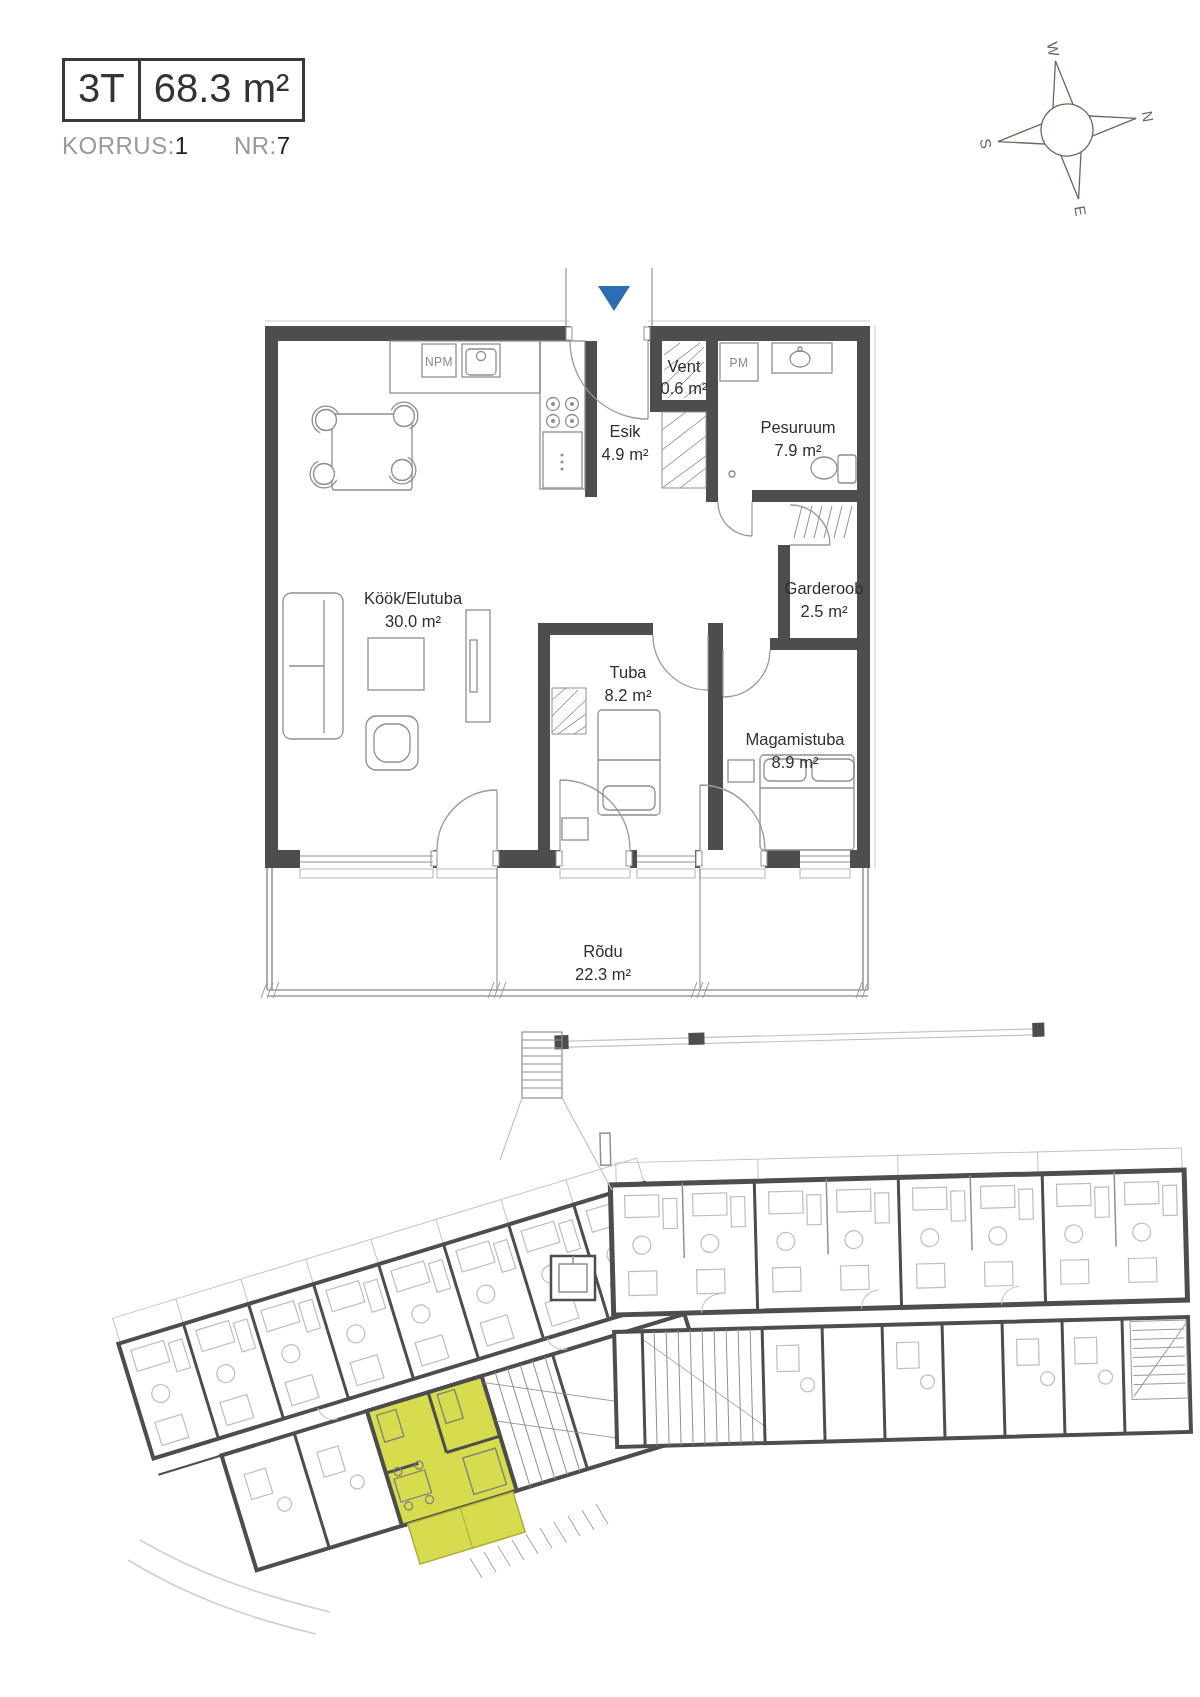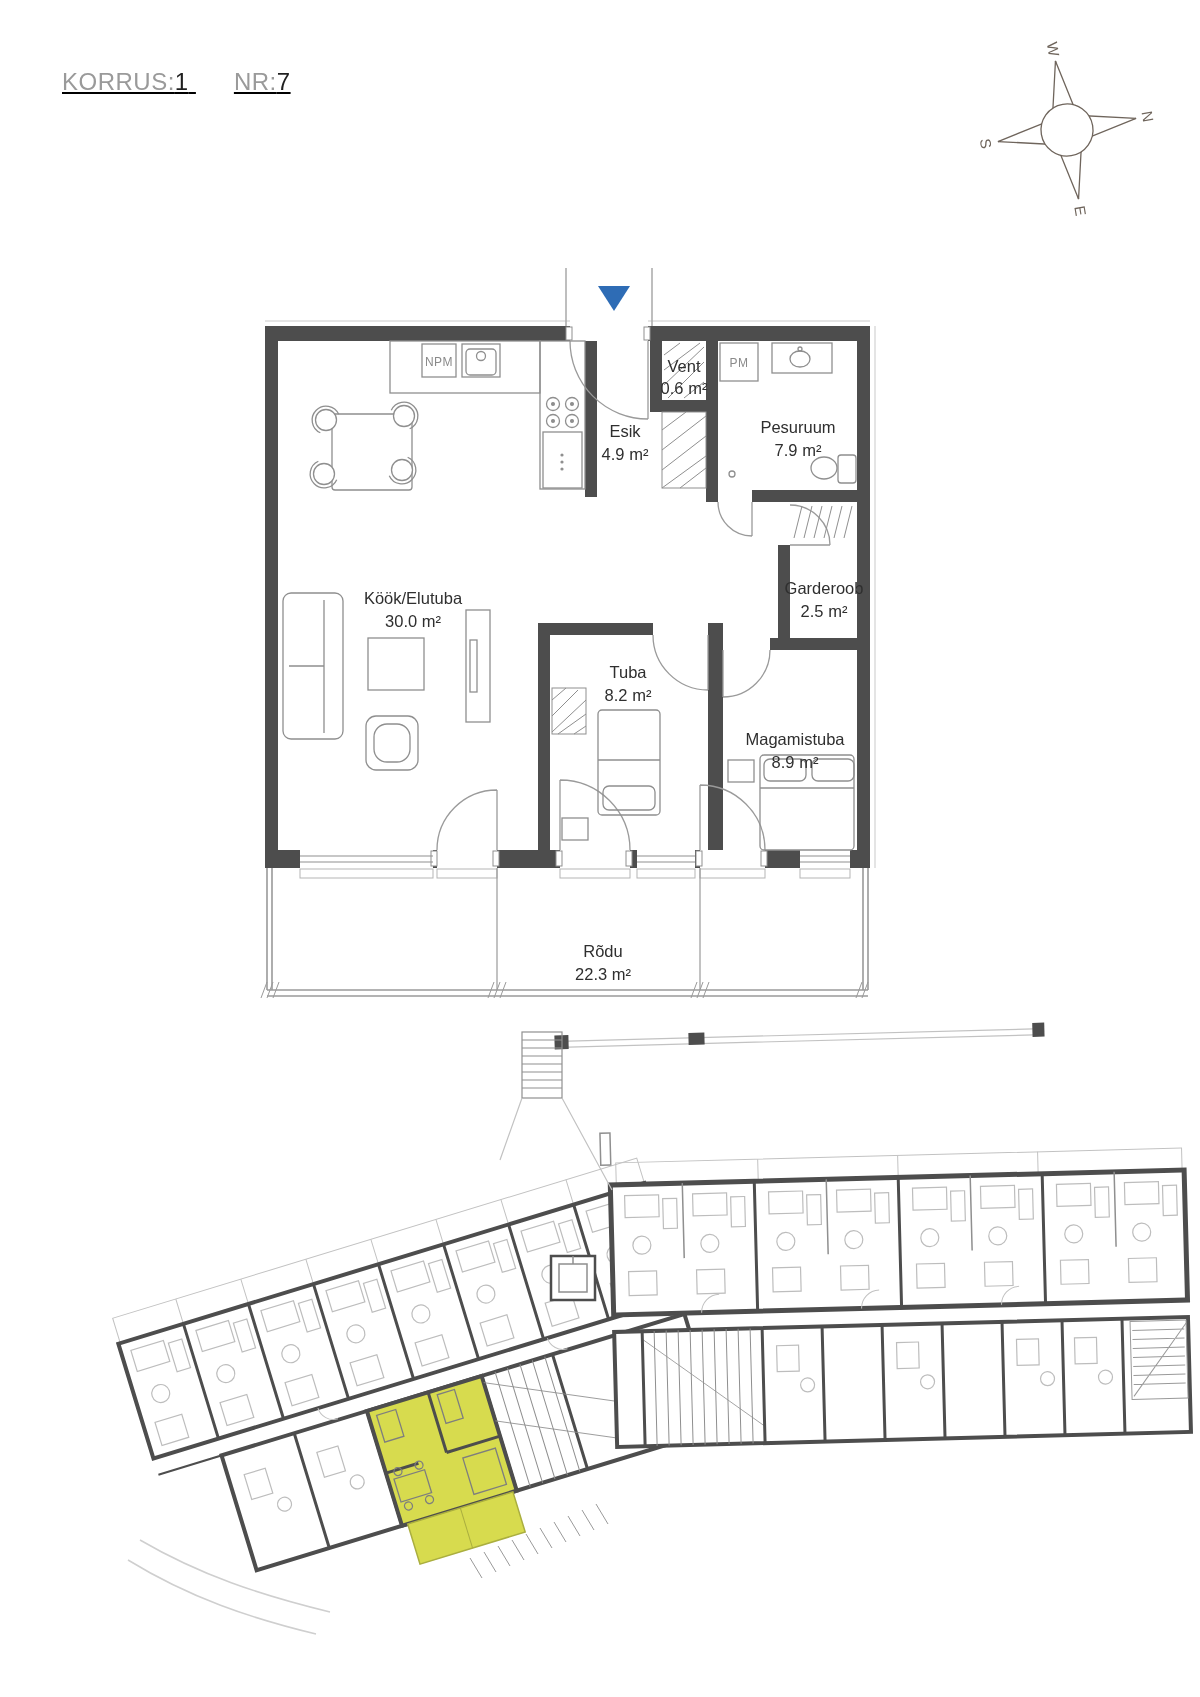--- a/index.html
+++ b/index.html
@@ -3,35 +3,39 @@
 <meta charset="utf-8">
 <style>
   html,body{margin:0;padding:0;background:#ffffff;}
   .page{position:relative;width:1200px;height:1697px;background:#fff;overflow:hidden;
         font-family:"Liberation Sans",sans-serif;}
   .art{position:absolute;left:0;top:0;}
   .hdr{position:absolute;left:62px;top:58px;}
   .tbox{display:inline-flex;border:3px solid #3a3a3a;background:#fff;}
   .tcell{font-size:40px;color:#333;padding:5px 13px 9px 13px;line-height:1.1;}
   .tcell.type{border-right:3px solid #3a3a3a;}
-  .sub{margin-top:10px;font-size:24px;letter-spacing:0.5px;text-decoration:underline;}
+  .sub{margin-top:10px;font-size:24px;letter-spacing:0.5px;}
   .sub .g{color:#9a9a9a;}
   .sub .b{color:#1f1f1f;}
   .sub .nr{margin-left:38px;}
   text{font-family:"Liberation Sans",sans-serif;}
   .rn,.ra{font-size:16.5px;fill:#2f2f2f;text-anchor:middle;}
   .appl{font-size:12px;fill:#8a8a8a;text-anchor:middle;letter-spacing:0.5px;}
   .cmp{font-size:15px;fill:#6f655c;text-anchor:middle;}
 </style>
 </head>
 <body>
 
 <div class="page">
 
 <div class="hdr">
+  <div class="tbox">
+    <div class="tcell type">3T</div>
+    <div class="tcell">68.3 m²</div>
+  </div>
   <div class="sub">
     <span class="g">KORRUS:</span><span class="b">1</span>
     <span class="g nr">NR:</span><span class="b">7</span>
   </div>
 </div>
 
 <svg class="art" width="1200" height="1697" viewBox="0 0 1200 1697">
 
   <defs>
     <g id="chair" stroke="#8f8f8f" stroke-width="1.3" fill="#ffffff">

